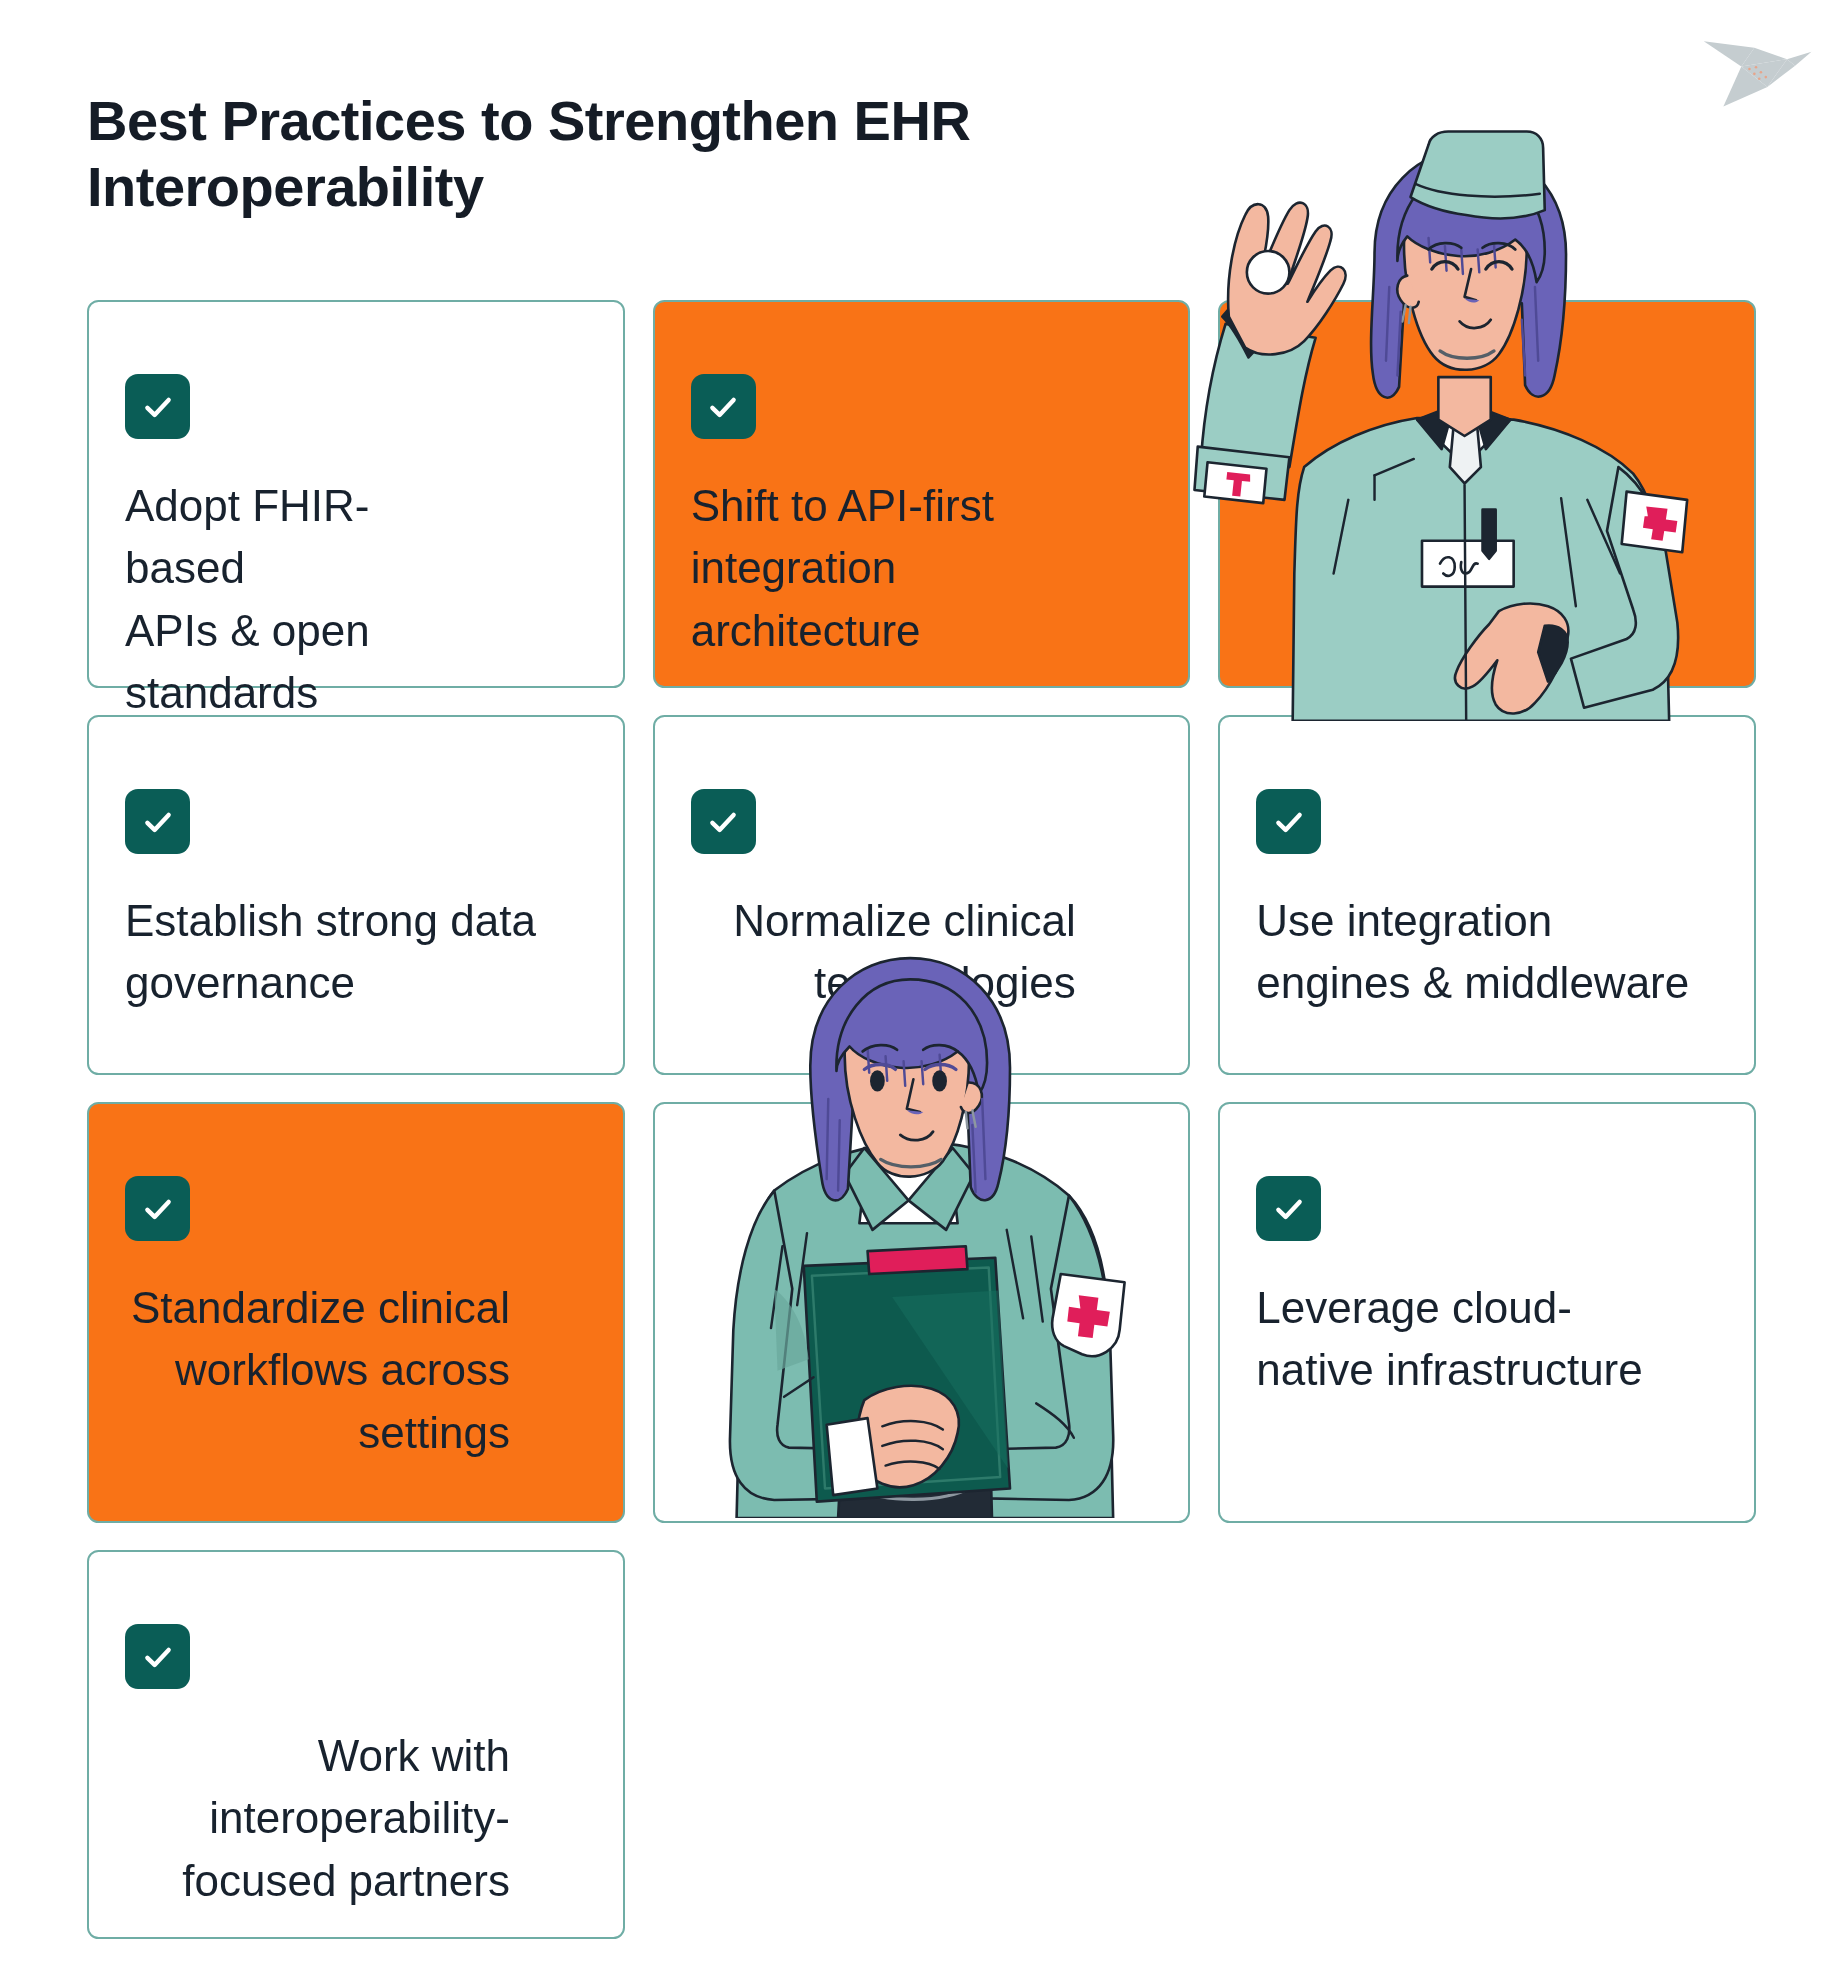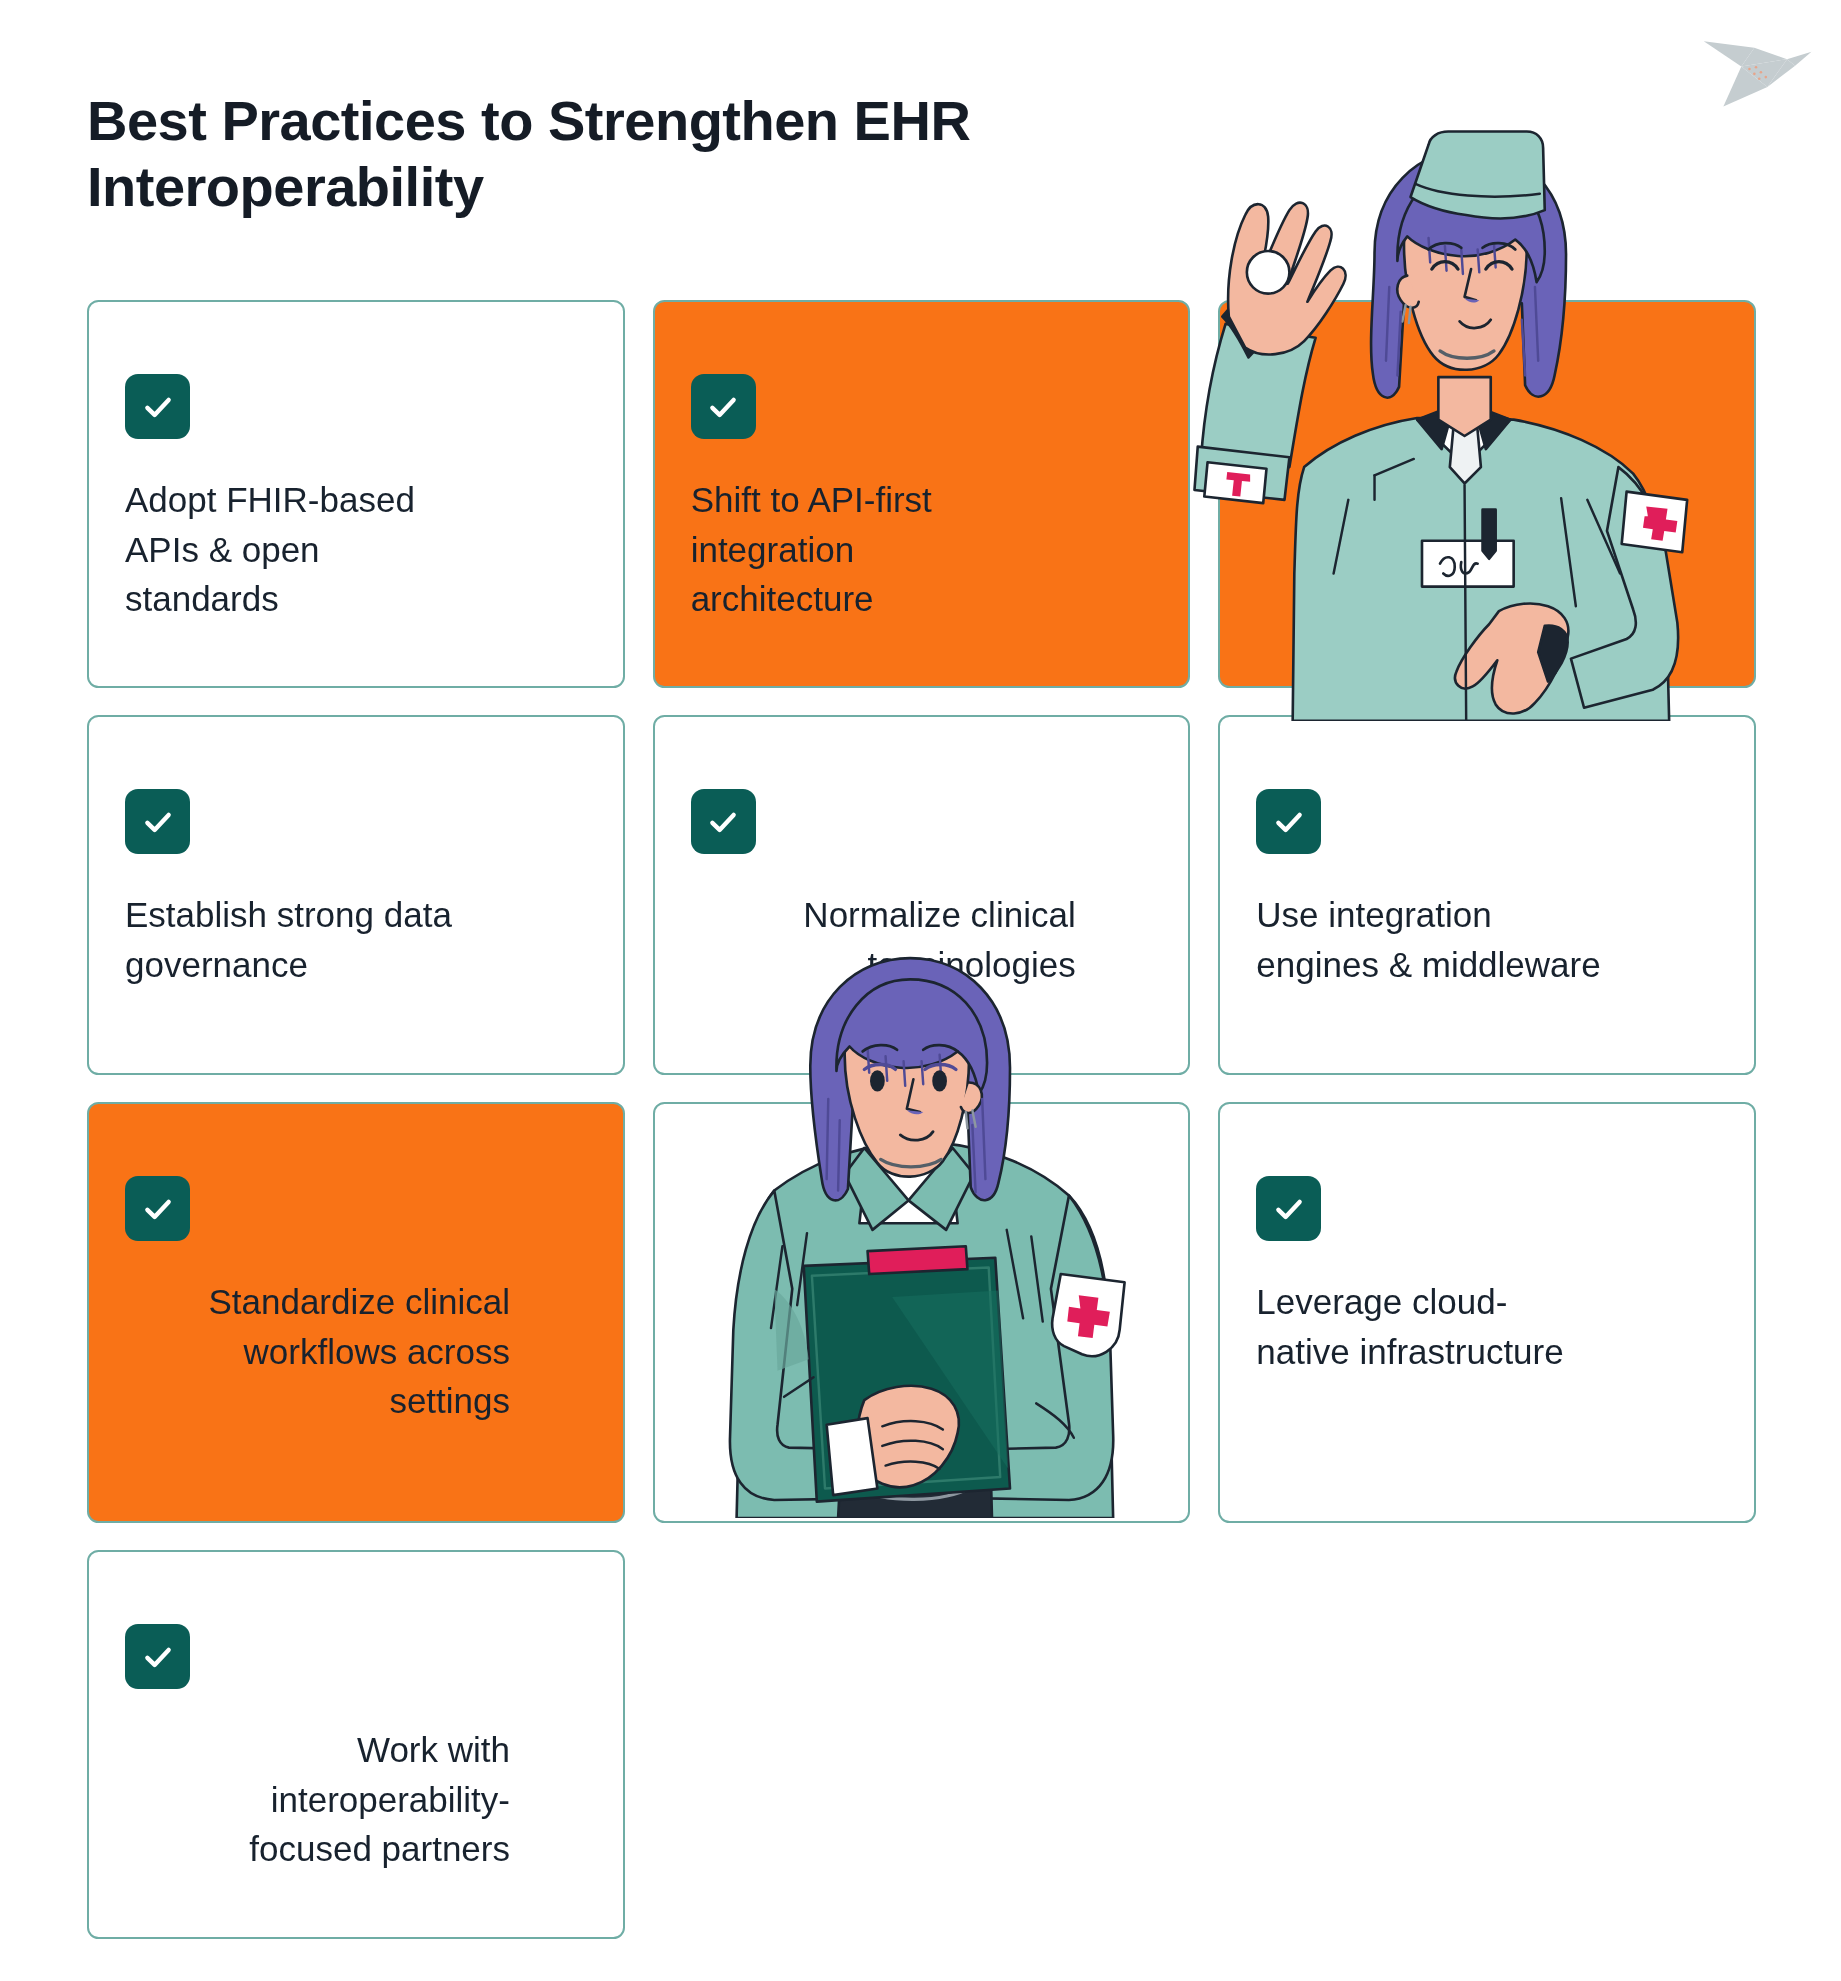--- a/index.html
+++ b/index.html
@@ -78,21 +78,21 @@
     background: #0a5d56;
     display: flex;
     align-items: center;
     justify-content: center;
     margin-bottom: 36px;
   }
 
   .checkbox svg { display: block; }
 
   .card-text {
-    font-size: 35px;
+    font-size: 44px;
     line-height: 1.42;
     color: #18222e;
     font-weight: 400;
     font-family: "Liberation Sans", sans-serif;
     max-width: 92%;
     white-space: pre-line;
   }
 
   
   .w-narrow { max-width: 327px; }

